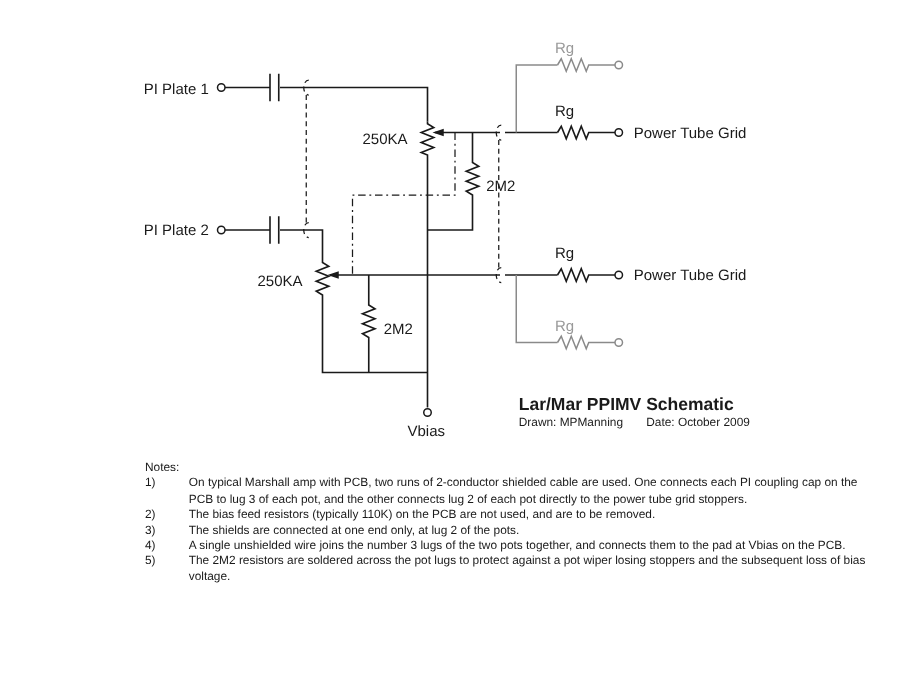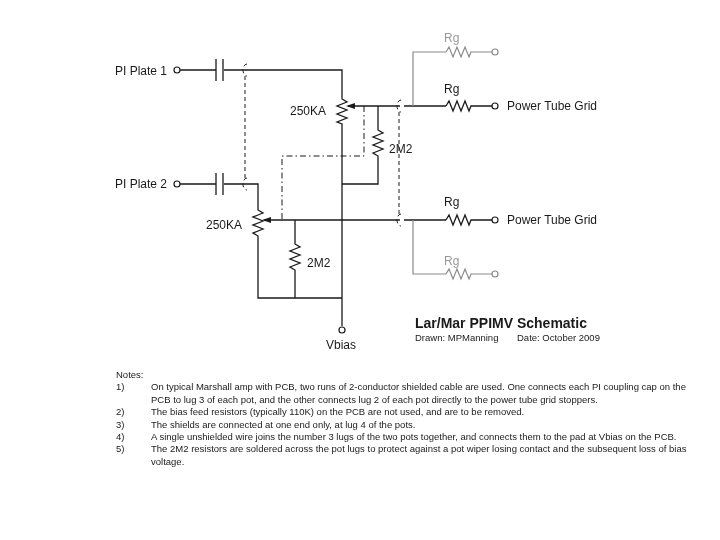--- a/index.html
+++ b/index.html
@@ -109,23 +109,23 @@
   <div class="note">
     <span class="note-num">1)</span>
     <span class="note-text">On typical Marshall amp with PCB, two runs of 2-conductor shielded cable are used.  One connects each PI coupling cap on the PCB to lug 3 of each pot, and the other connects lug 2 of each pot directly to the power tube grid stoppers.</span>
   </div>
   <div class="note">
     <span class="note-num">2)</span>
     <span class="note-text">The bias feed resistors (typically 110K) on the PCB are not used, and are to be removed.</span>
   </div>
   <div class="note">
     <span class="note-num">3)</span>
-    <span class="note-text">The shields are connected at one end only, at lug 4 of the pots.</span>
+    <span class="note-text">The shields are connected at one end only, at lug 2 of the pots.</span>
   </div>
   <div class="note">
     <span class="note-num">4)</span>
     <span class="note-text">A single unshielded wire joins the number 3 lugs of the two pots together, and connects them to the pad at Vbias on the PCB.</span>
   </div>
   <div class="note">
     <span class="note-num">5)</span>
-    <span class="note-text">The 2M2 resistors are soldered across the pot lugs to protect against a pot wiper losing contact and the subsequent loss of bias voltage.</span>
+    <span class="note-text">The 2M2 resistors are soldered across the pot lugs to protect against a pot wiper losing stoppers and the subsequent loss of bias voltage.</span>
   </div>
 </div>
 
 </body></html>

